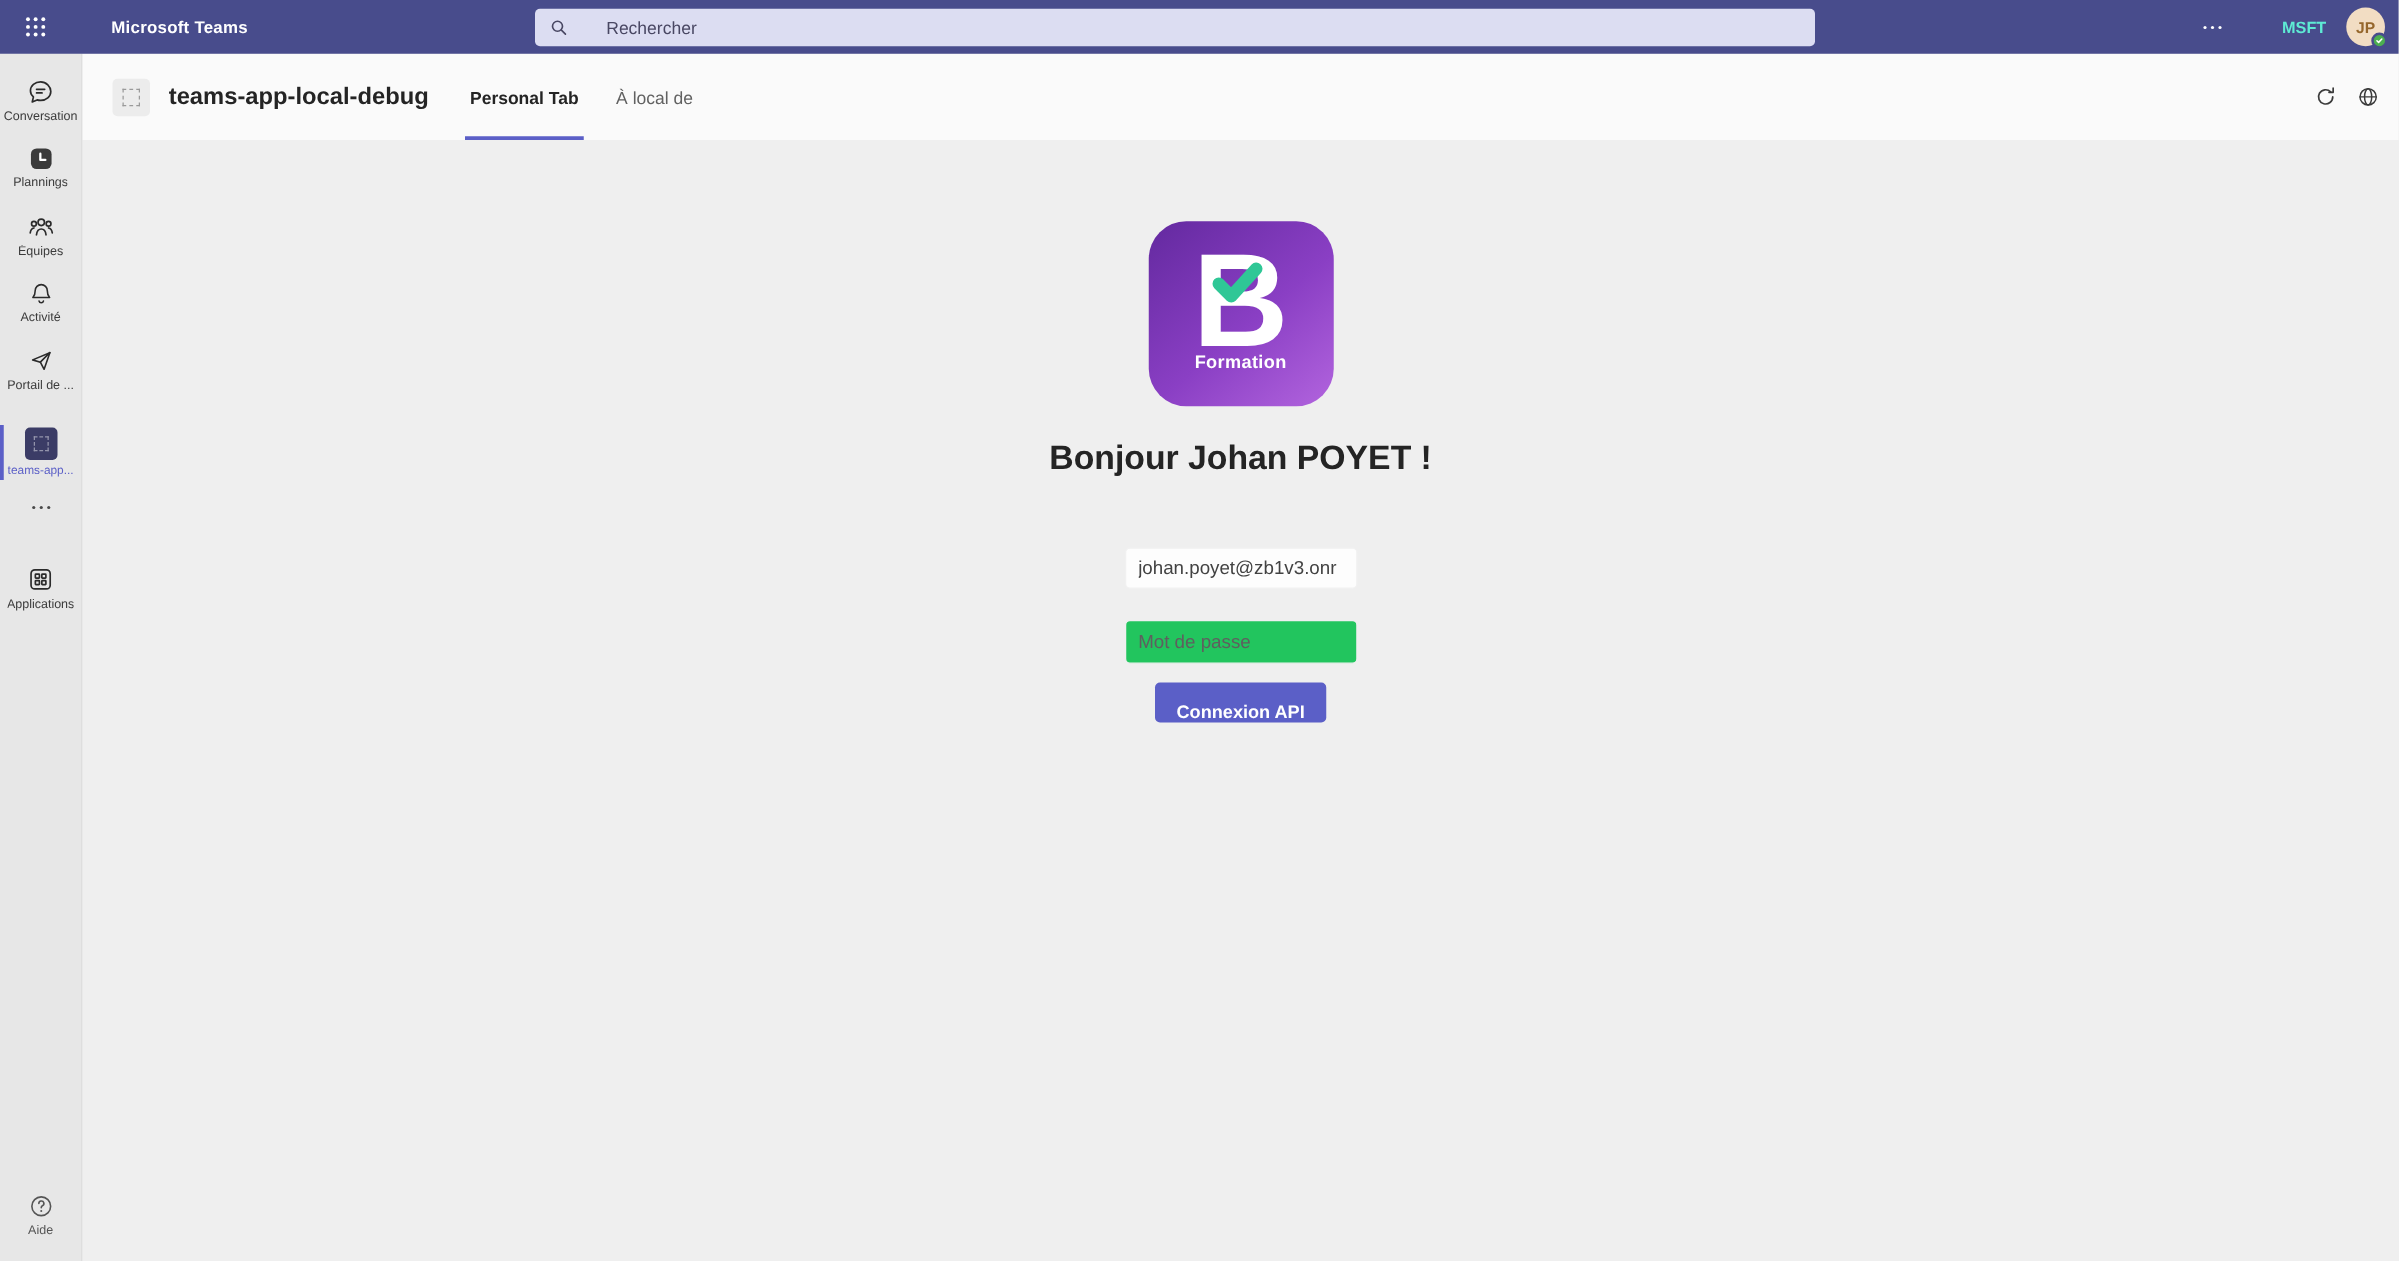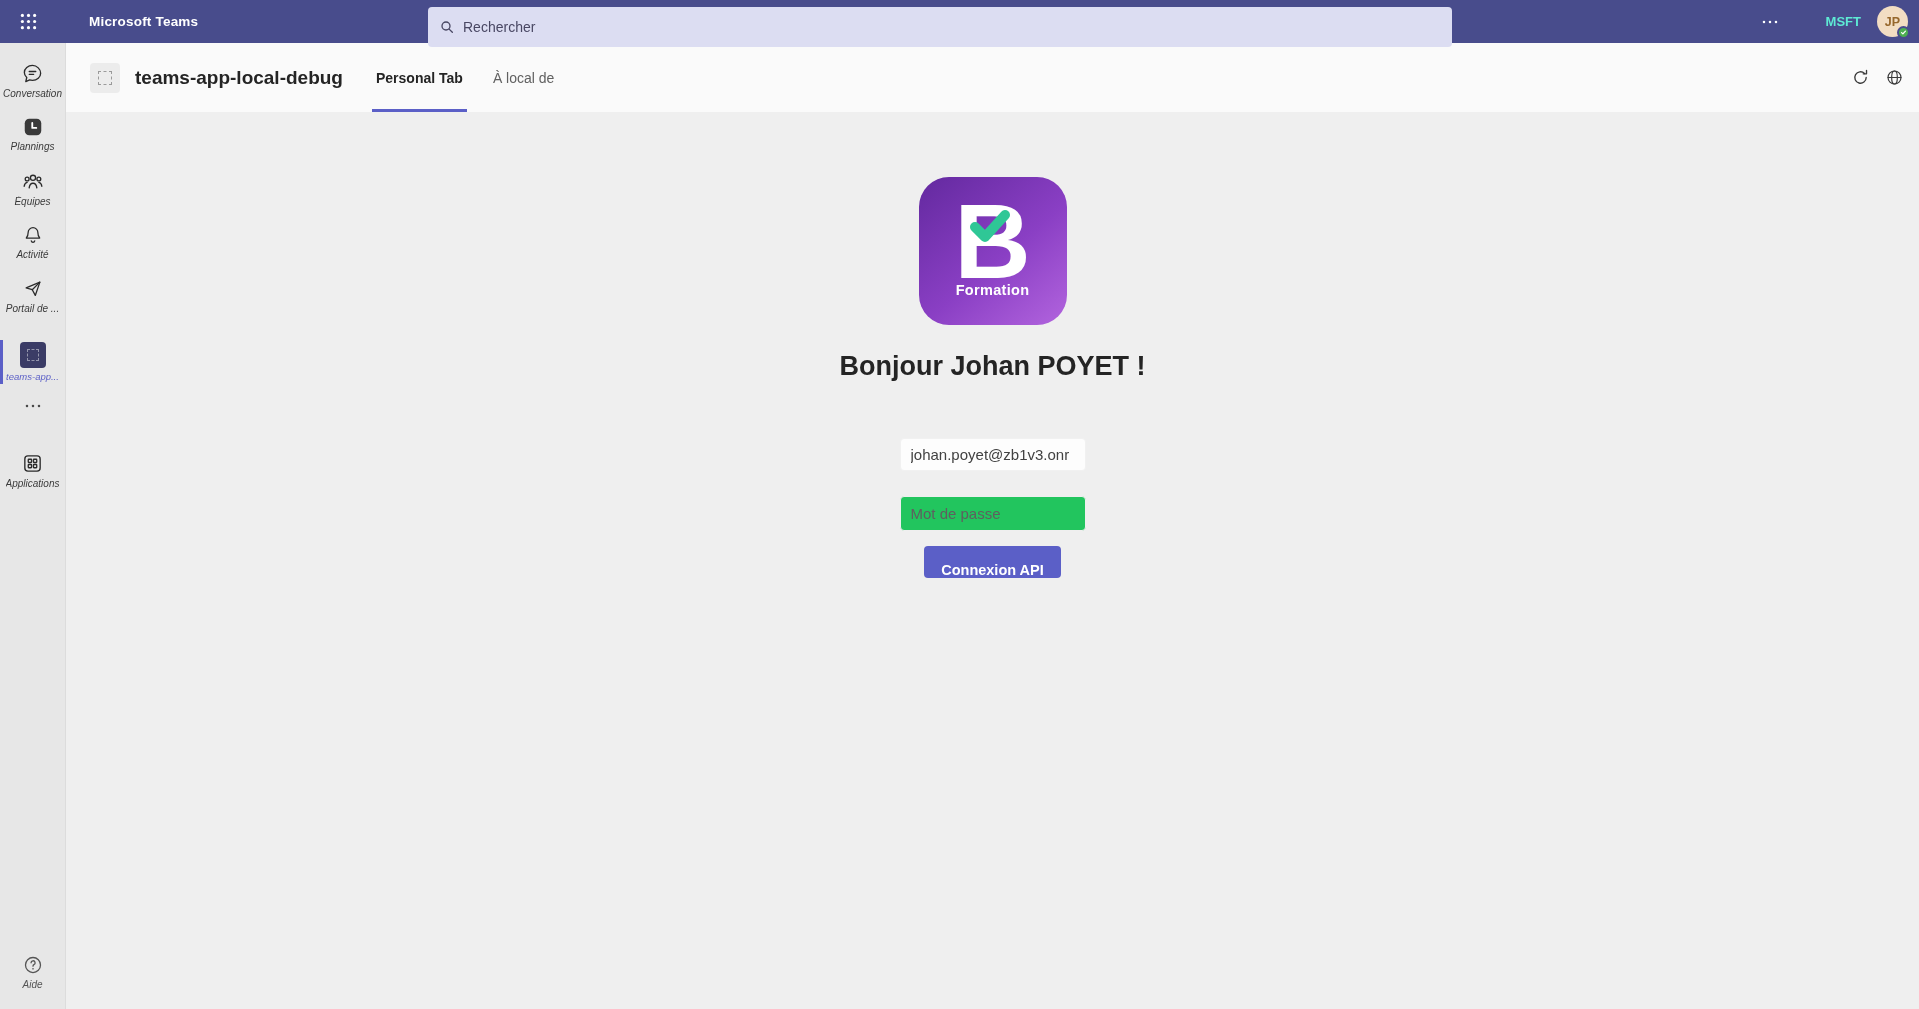--- a/index.html
+++ b/index.html
@@ -11,40 +11,40 @@
   *{margin:0;padding:0;box-sizing:border-box;}
   html,body{width:100%;height:100%;}
   body{
     font-family:"Liberation Sans",sans-serif;
     width:1919px;height:1009px;overflow:hidden;background:var(--content-bg);
   }
   
   .topbar{position:relative;height:43px;background:var(--topbar-bg);display:flex;align-items:center;}
   .waffle-btn{background:none;border:none;padding:0 0 0 18px;display:flex;align-items:center;cursor:pointer;}
   .product{margin-left:50px;color:#fff;font-size:13.5px;font-weight:700;letter-spacing:.2px;}
-  .search{position:absolute;left:428px;top:7px;width:1024px;height:40px;background:var(--search-bg);
-    border-radius:4px;display:flex;align-items:center;padding-left:11px;}
+  .search{position:absolute;left:428px;top:7px;width:1024px;height:30px;background:var(--search-bg);
+    border-radius:4px;display:flex;align-items:center;padding-left:11px;gap:22px;}
   .search svg{flex:0 0 auto;}
   .search input{flex:1;background:transparent;border:none;outline:none;margin-left:8px;
     font-family:"Liberation Sans",sans-serif;font-size:14px;color:#37355b;}
   .search input::placeholder{color:#494763;opacity:1;}
   .topbar-right{position:absolute;right:11px;top:0;height:100%;display:flex;align-items:center;gap:16px;}
   .more-btn{background:none;border:none;display:flex;align-items:center;cursor:pointer;}
   .tenant{color:#5eead4;font-size:13px;font-weight:600;margin-left:31px;}
   .avatar{position:relative;width:31px;height:31px;border-radius:50%;background:var(--avatar-bg);
     display:flex;align-items:center;justify-content:center;color:var(--avatar-text);
     font-size:12.5px;font-weight:700;cursor:pointer;}
   .presence{position:absolute;right:-2px;bottom:-2px;width:13px;height:13px;border-radius:50%;
     background:var(--presence);border:2px solid var(--topbar-bg);display:flex;align-items:center;justify-content:center;}
   
   .shell{display:flex;height:calc(100% - 43px);}
   .sidebar{width:66px;background:var(--sidebar-bg);border-right:1px solid #dcdcdc;
     display:flex;flex-direction:column;align-items:stretch;padding-top:12px;flex:0 0 66px;}
   .side-item{position:relative;height:50px;margin-bottom:4px;display:flex;flex-direction:column;
-    align-items:center;justify-content:center;gap:3px;cursor:pointer;color:#2b2b2b;font-style:italic;}
+    align-items:center;justify-content:center;gap:3px;cursor:pointer;color:#2b2b2b;}
   .side-label{font-size:10px;color:#3b3b3b;white-space:nowrap;max-width:64px;overflow:hidden;}
   .side-item.active::before{content:"";position:absolute;left:0;top:3px;width:3px;height:44px;background:var(--accent);}
   .side-item.active .side-label{color:var(--accent);font-size:9.5px;}
   .side-item.gap-before{margin-top:12px;}
   .side-item.dots-item{height:30px;}
   .side-item.apps-item{margin-top:20px;}
   .side-item.help-item{margin-top:auto;margin-bottom:12px;color:#555;}
   .side-item.help-item .side-label{color:#555;}
   .app-tile{width:26px;height:26px;border-radius:4px;background:#3b3c66;display:flex;align-items:center;justify-content:center;}
   .app-tile .dash{width:12px;height:12px;border:1px dashed rgba(255,255,255,.45);}

